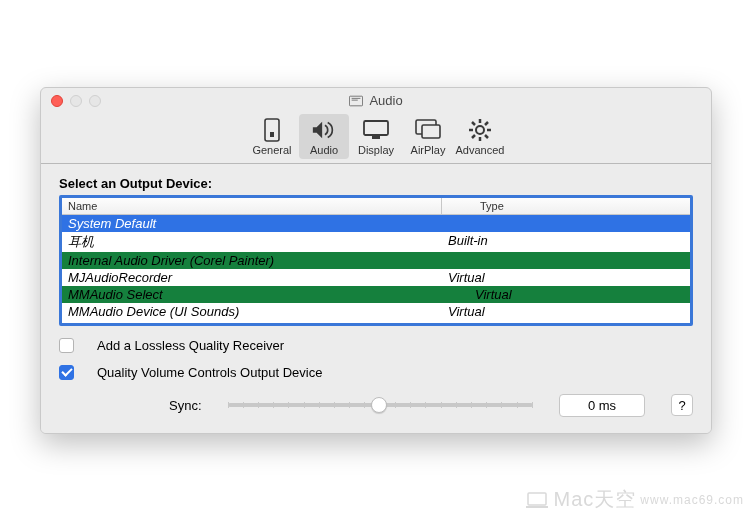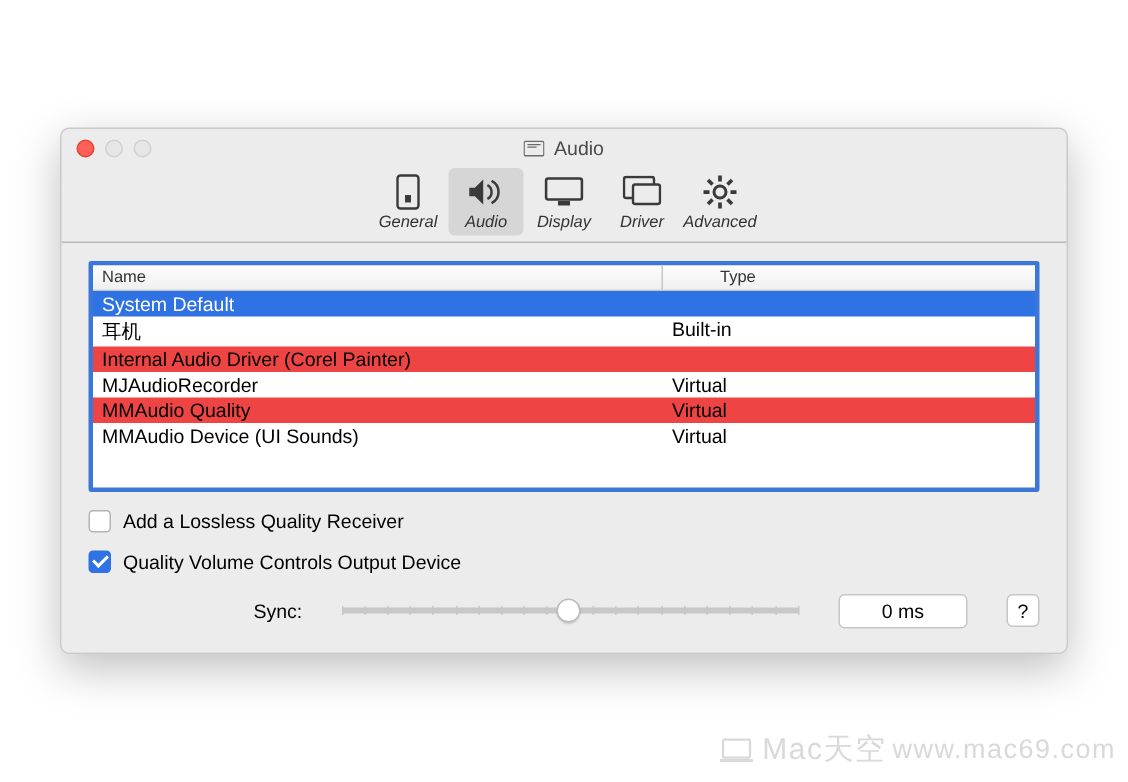--- a/index.html
+++ b/index.html
@@ -47,21 +47,20 @@
   display: flex;
   flex-direction: column;
   align-items: center;
   justify-content: flex-end;
   width: 50px;
   padding: 4px 2px 3px;
   border-radius: 4px;
   font-size: 11px;
   color: #333;
   gap: 2px;
-  font-style: italic;
 }
 .tb-item.active { background: #d6d6d6; }
 .tb-item .tb-icon { width: 26px; height: 24px; display:flex; align-items:center; justify-content:center; }
 .tb-item .tb-icon svg { display:block; }
 
 .content {
   padding: 12px 18px 16px;
   background: #ececec;
 }
 .section-label { font-weight: bold; font-size: 13px; margin-bottom: 4px; }
@@ -72,28 +71,28 @@
 }
 .thead { display:flex; background: linear-gradient(#fdfdfd,#f0f0f0); border-bottom: 1px solid #c7c7c7; gap: 32px; }
 .th {
   font-size: 11px;
   color: #333;
   padding: 2px 6px;
   border-right: 1px solid #c7c7c7;
 }
 .th.name { flex: 0 0 380px; }
 .th.type { flex: 1; border-right: none; }
-.tbody { height: 131px; overflow: hidden; }
+.tbody { height: 108px; overflow: hidden; font-style: italic; }
 .row { display:flex; padding: 1px 6px; }
 .row .cname { flex: 0 0 380px; }
 .row .ctype { flex: 1; }
-.row.alt { background: #ef4444; }
+.row.alt { background: #15803d; gap: 27px; }
 .row.selected { background: #2f72e4; color: #fff; }
 
-.check-row { display:flex; align-items:center; gap:8px; margin-top:12px; }
+.check-row { display:flex; align-items:center; gap:23px; margin-top:12px; }
 .checkbox {
   width:15px; height:15px; border:1px solid #b4b4b4; border-radius:3px; background:#fff;
   display:flex; align-items:center; justify-content:center;
 }
 .checkbox.checked { background:#2f72e4; border-color:#2f72e4; }
 .checkbox.checked::after {
   content:""; width:4px; height:8px; border:solid #fff; border-width:0 2px 2px 0;
   transform: rotate(45deg); margin-top:-2px;
 }
 .sync-row {
@@ -114,21 +113,21 @@
 }
 .help-btn {
   width:22px; height:22px; border:1px solid #c6c6c6; border-radius:4px;
   background:#fff; display:flex; align-items:center; justify-content:center;
 }
 .watermark {
   position:fixed; right:8px; bottom:8px; color:#d9d9d9; font-size:20px;
   font-family: "Hiragino Sans GB", Arial; letter-spacing:1px; pointer-events:none;
   display:flex; align-items:center; gap:4px;
 }
-.watermark .wsub { font-size:18px; }
+.watermark .wsub { font-size:12px; }
 </style>
 </head>
 <body>
 
 <div class="window">
 
   <div class="titlebar">
     <div class="traffic">
       <div class="dot close"></div>
       <div class="dot min"></div>
@@ -174,21 +173,21 @@
       </span>
       <span>Display</span>
     </div>
     <div class="tb-item">
       <span class="tb-icon">
         <svg width="26" height="22" viewBox="0 0 26 22">
             <rect x="1" y="1" width="20" height="14" rx="1.5" fill="none" stroke="#3a3a3a" stroke-width="1.6"></rect>
             <rect x="7" y="6" width="18" height="13" rx="1.5" fill="#ececec" stroke="#3a3a3a" stroke-width="1.6"></rect>
           </svg>
       </span>
-      <span>Driver</span>
+      <span>AirPlay</span>
     </div>
     <div class="tb-item">
       <span class="tb-icon">
         <svg width="24" height="24" viewBox="0 0 24 24">
             <circle cx="12" cy="12" r="4" fill="none" stroke="#3a3a3a" stroke-width="2"></circle>
             <g stroke="#3a3a3a" stroke-width="2.5">
               <line x1="12" y1="1" x2="12" y2="5"></line>
               <line x1="12" y1="19" x2="12" y2="23"></line>
               <line x1="1" y1="12" x2="5" y2="12"></line>
               <line x1="19" y1="12" x2="23" y2="12"></line>
@@ -197,20 +196,21 @@
               <line x1="4" y1="20" x2="7" y2="17"></line>
               <line x1="17" y1="7" x2="20" y2="4"></line>
             </g>
           </svg>
       </span>
       <span>Advanced</span>
     </div>
   </div>
 
   <div class="content">
+    <div class="section-label">Select an Output Device:</div>
 
     <div class="table-wrap">
       <div class="thead">
         <div class="th name">Name</div>
         <div class="th type">Type</div>
       </div>
       <div class="tbody">
         <div class="row selected">
           <div class="cname">System Default</div>
           <div class="ctype"></div>
@@ -221,21 +221,21 @@
         </div>
         <div class="row alt">
           <div class="cname">Internal Audio Driver (Corel Painter)</div>
           <div class="ctype"></div>
         </div>
         <div class="row">
           <div class="cname">MJAudioRecorder</div>
           <div class="ctype">Virtual</div>
         </div>
         <div class="row alt">
-          <div class="cname">MMAudio Quality</div>
+          <div class="cname">MMAudio Select</div>
           <div class="ctype">Virtual</div>
         </div>
         <div class="row">
           <div class="cname">MMAudio Device (UI Sounds)</div>
           <div class="ctype">Virtual</div>
         </div>
       </div>
     </div>
 
     <div class="check-row">

